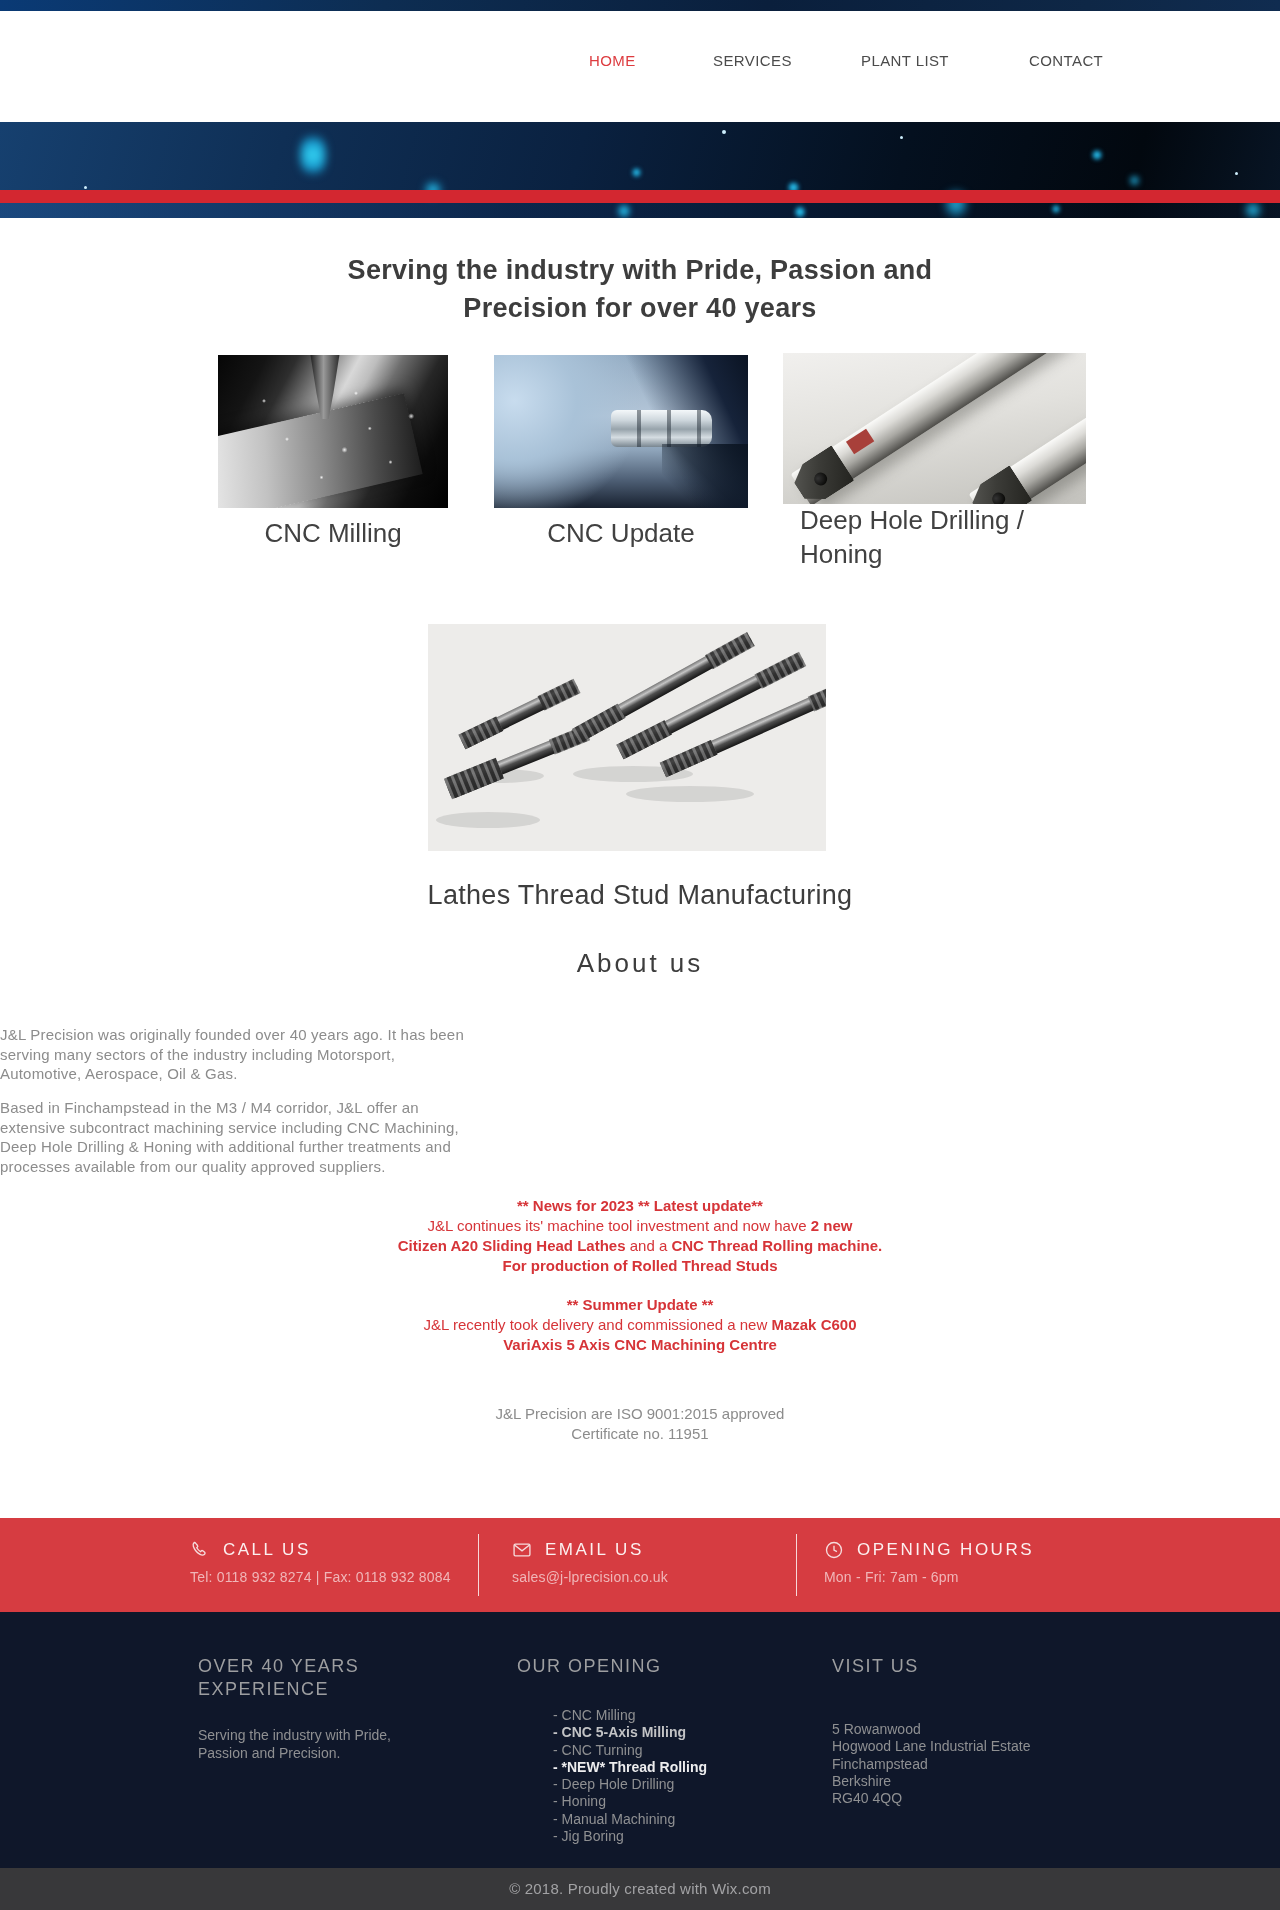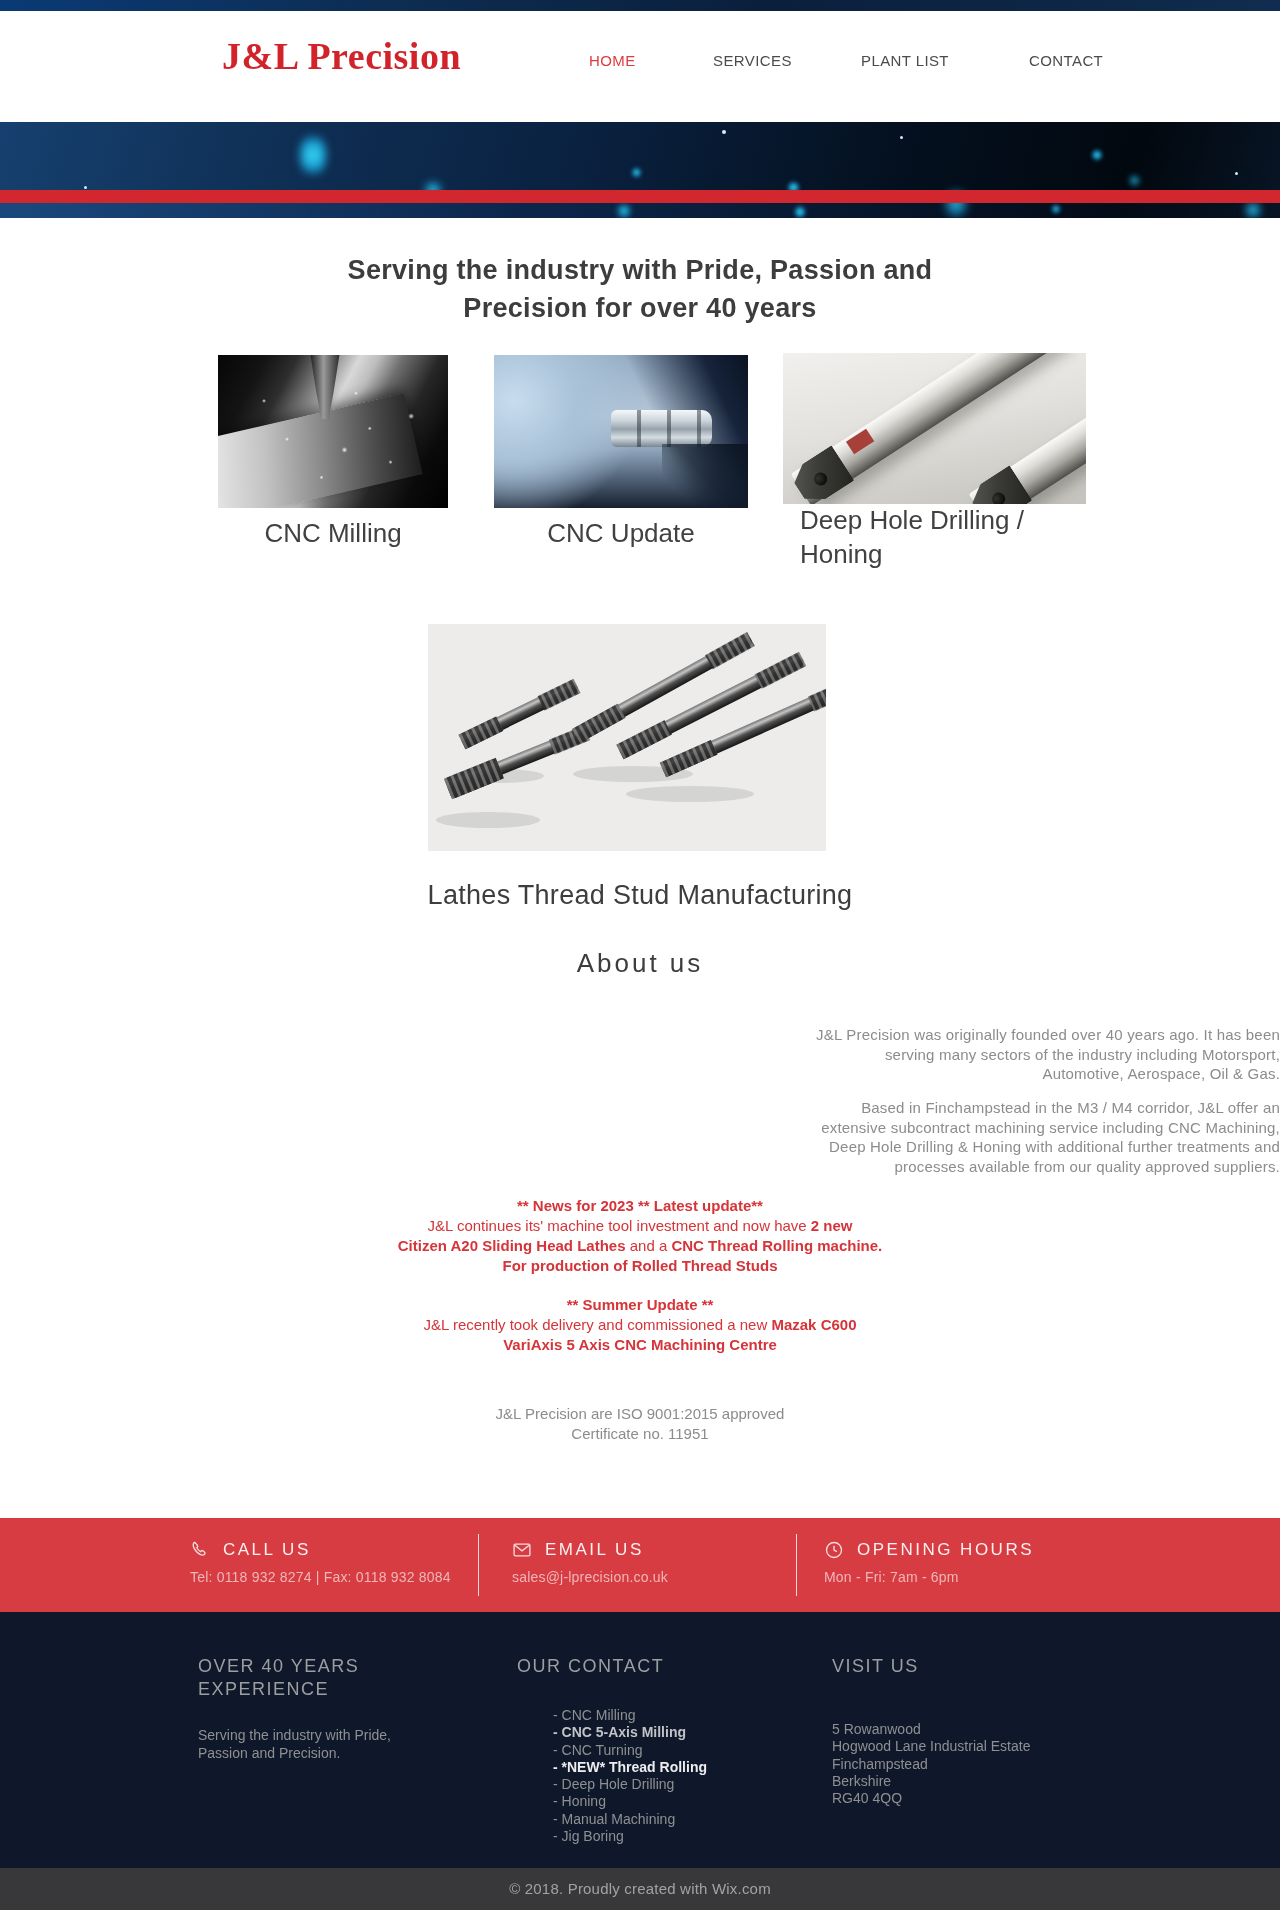--- a/index.html
+++ b/index.html
@@ -98,21 +98,21 @@
   .cap1{left:218px;top:518px;width:230px;text-align:center;}
   .cap2{left:494px;top:518px;width:254px;text-align:center;}
   .cap3{left:800px;top:503px;width:300px;text-align:left;line-height:34px;white-space:pre-line;}
 
   
   .studphoto{position:absolute;left:428px;top:624px;width:398px;height:227px;background:#edecea;}
 
   .h2{position:absolute;left:0;top:880px;width:100%;text-align:center;font-size:27px;color:#3d3d3d;letter-spacing:.3px;}
   .h3{position:absolute;left:0;top:948px;width:100%;text-align:center;font-size:26px;color:#3d3d3d;letter-spacing:3px;}
 
-  .para{position:absolute;left:0;width:100%;text-align:right;font-size:15px;line-height:19.5px;
+  .para{position:absolute;left:0;width:100%;text-align:left;font-size:15px;line-height:19.5px;
     color:#8c8c8c;white-space:pre-line;letter-spacing:.2px;}
   .p1{top:1025px}.p2{top:1098px}
 
   .news{position:absolute;left:0;width:100%;text-align:center;font-size:15px;line-height:20px;color:#d63438;}
   .news .bold{font-weight:700;}
   .news1{top:1196px}.news2{top:1295px}
 
   .iso{position:absolute;left:0;top:1404px;width:100%;text-align:center;font-size:15px;line-height:20px;
     color:#8c8c8c;white-space:pre-line;}
 
@@ -142,21 +142,20 @@
   .copybar{position:absolute;left:0;top:1868px;width:100%;height:42px;background:#38383a;text-align:center;}
   .copy{line-height:42px;font-size:15px;color:#a2a2a4;letter-spacing:.2px;}
 </style>
 </head>
 <body>
 
 <div class="page">
 
   <div class="topstrip"></div>
 
-  <div class="logo">J&amp;L Precision</div>
   <nav>
     <span class="nav-item n0 active">HOME</span>
     <span class="nav-item n1">SERVICES</span>
     <span class="nav-item n2">PLANT LIST</span>
     <span class="nav-item n3">CONTACT</span>
   </nav>
 
   <div class="hero">
     <div class="bokeh bk1"></div>
     <div class="bokeh bk2"></div>
@@ -320,21 +319,21 @@
   </div>
 
   <div class="footer">
     <div class="f-col f-c1">
       <div class="f-title">OVER 40 YEARS
 EXPERIENCE</div>
       <div class="f-body">Serving the industry with Pride,
 Passion and Precision.</div>
     </div>
     <div class="f-col f-c2">
-      <div class="f-title">OUR CONTACT</div>
+      <div class="f-title">OUR OPENING</div>
       <ul class="f-list">
         <li>- CNC Milling</li>
         <li class="em1">- CNC 5-Axis Milling</li>
         <li>- CNC Turning</li>
         <li class="em2">- *NEW* Thread Rolling</li>
         <li>- Deep Hole Drilling</li>
         <li>- Honing</li>
         <li>- Manual Machining</li>
         <li>- Jig Boring</li>
       </ul>

